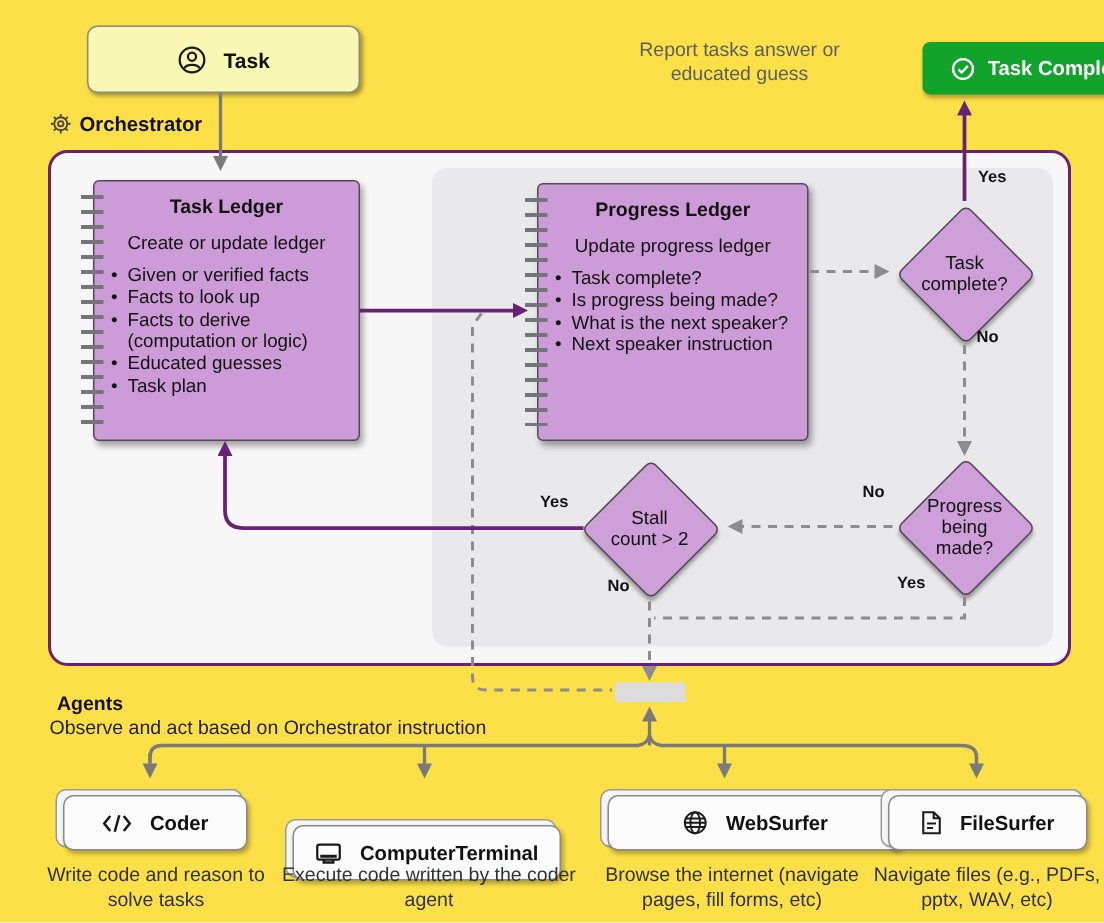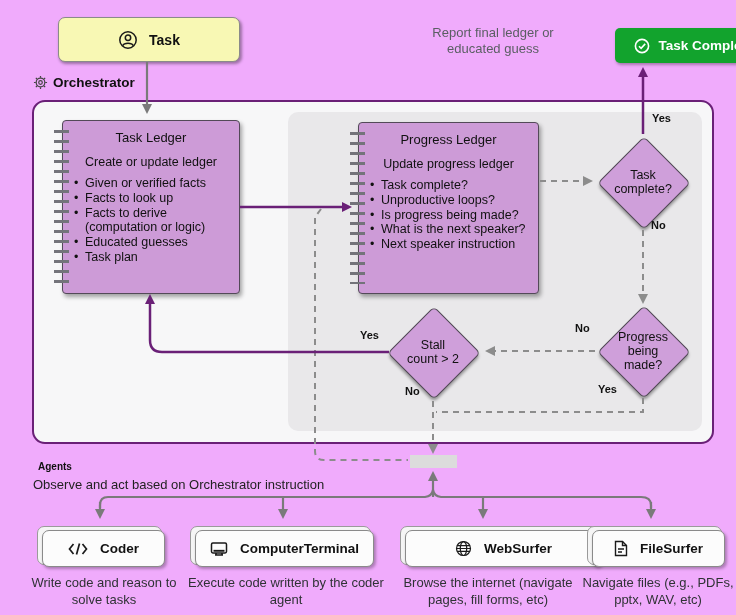--- a/index.html
+++ b/index.html
@@ -1,17 +1,17 @@
 <!DOCTYPE html>
 <html><head>
 <meta charset="utf-8">
 <style>
   html,body{margin:0;padding:0;background:#ffffff;}
   .stage{
-    position:relative;width:736px;height:615px;background:#f0abfc;
+    position:relative;width:736px;height:615px;background:#fde047;
     font-family:"Liberation Sans","DejaVu Sans",sans-serif;color:#111;overflow:hidden;
   }
   .abs{position:absolute;}
 
   
   .task-box{
     left:58px;top:17px;width:180px;height:43px;background:#f8f8b4;
     border:1.6px solid #8a8a8a;border-radius:7px;box-shadow:1.5px 2px 3px rgba(0,0,0,.35);
     display:flex;align-items:center;justify-content:center;gap:11px;z-index:4;
   }
@@ -36,42 +36,42 @@
   .outer-box{left:32px;top:100px;width:678px;height:340px;background:#f7f7f8;
     border:2.2px solid #6a2077;border-radius:13px;z-index:1;}
   .inner-box{left:288px;top:112px;width:414px;height:319px;background:#e9e8ea;
     border-radius:10px;z-index:1;}
 
   
   .ledger{background:#cd9bd7;border:1.5px solid #534a58;border-radius:4px;
     box-shadow:2px 3px 4px rgba(0,0,0,.35);z-index:3;}
   .ledger .rings{position:absolute;left:-9px;top:9px;bottom:9px;width:15px;
     background:repeating-linear-gradient(to bottom,#73737a 0 3px,transparent 3px 10px);}
-  .ledger .title{font-weight:normal;font-size:13px;text-align:center;margin-top:9px;}
+  .ledger .title{font-weight:bold;font-size:13px;text-align:center;margin-top:9px;}
   .ledger .subtitle{font-size:12.5px;text-align:center;margin-top:10px;}
   .ledger ul{margin:7px 0 0 0;padding:0 4px 0 10px;list-style:none;}
   .ledger li{font-size:12.5px;line-height:1.18;padding-left:12px;position:relative;}
   .ledger li::before{content:"\2022";position:absolute;left:1px;}
   .task-ledger{left:62px;top:120px;width:176px;height:172px;}
   .progress-ledger{left:358px;top:122px;width:179px;height:170px;}
 
   
   .diamond{width:64px;height:64px;transform:rotate(45deg);background:#cf9fda;
     border:1.5px solid #4e4653;border-radius:5px;box-shadow:2px 2px 3px rgba(0,0,0,.35);z-index:2;}
   .diamond-label{z-index:3;text-align:center;font-size:12.5px;line-height:1.12;
     transform:translate(-50%,-50%);}
 
   
   .edge-label{font-weight:bold;font-size:11px;z-index:6;}
 
   
   .hub-rect{left:410px;top:455px;width:47px;height:13px;background:#dcdcdc;z-index:2;}
 
   
-  .agents-heading{left:38px;top:461px;font-weight:bold;font-size:10px;z-index:4;}
+  .agents-heading{left:38px;top:461px;font-weight:bold;font-size:13px;z-index:4;}
   .agents-subheading{left:33px;top:477px;font-size:13px;color:#222;z-index:4;}
   .agent-card{z-index:4;}
   .agent-card .back{position:absolute;left:-5px;top:-4px;width:100%;height:100%;
     background:#f5f5f5;border:1.5px solid #9a9a9a;border-radius:7px;}
   .agent-card .front{position:relative;width:100%;height:100%;background:#fcfcfc;
     border:1.5px solid #8a8a8a;border-radius:7px;display:flex;align-items:center;
     justify-content:center;gap:12px;box-shadow:1.5px 2px 3px rgba(0,0,0,.28);box-sizing:border-box;}
   .agent-card .name{font-weight:bold;font-size:13.5px;}
   .agent-desc{font-size:13px;line-height:1.28;text-align:center;color:#2f3235;z-index:4;}
 
@@ -101,21 +101,21 @@
     <span class="icon">
       <svg width="15" height="15" viewBox="0 0 16 16" fill="none" stroke="#444" stroke-width="1.3">
         <circle cx="8" cy="8" r="4.6"></circle>
         <circle cx="8" cy="8" r="1.9"></circle>
         <path d="M8,1 V3 M8,13 V15 M1,8 H3 M13,8 H15 M3.05,3.05 L4.5,4.5 M11.5,11.5 L12.95,12.95 M12.95,3.05 L11.5,4.5 M4.5,11.5 L3.05,12.95"></path>
       </svg>
     </span>
     <span class="label">Orchestrator</span>
   </div>
 
-  <div class="abs report-text">Report final ledger or educated guess</div>
+  <div class="abs report-text">Report tasks answer or educated guess</div>
   <div class="abs complete-btn">
     <span class="icon">
       <svg width="16" height="16" viewBox="0 0 16 16" fill="none" stroke="#fff" stroke-width="1.6">
         <circle cx="8" cy="8" r="6.6"></circle>
         <path d="M5,8.3 L7.1,10.4 L11.2,5.9"></path>
       </svg>
     </span>
     <span class="label">Task Complete!</span>
   </div>
 
@@ -131,21 +131,20 @@
       <li>Task plan</li>
     </ul>
   </div>
 
   <div class="abs ledger progress-ledger">
     <div class="rings"></div>
     <div class="title">Progress Ledger</div>
     <div class="subtitle">Update progress ledger</div>
     <ul>
       <li>Task complete?</li>
-      <li>Unproductive loops?</li>
       <li>Is progress being made?</li>
       <li>What is the next speaker?</li>
       <li>Next speaker instruction</li>
     </ul>
   </div>
 
   <div class="abs diamond" style="left:611px;top:150px;"></div>
   <div class="abs diamond-label" style="left:643px;top:182px;width:76px;">Task complete?</div>
 
   <div class="abs diamond" style="left:611px;top:319px;"></div>
@@ -173,21 +172,21 @@
         <svg width="20" height="14" viewBox="0 0 20 14" fill="none" stroke="#1a1a1a" stroke-width="1.7">
           <path d="M5.5,2 L1.5,7 L5.5,12"></path>
           <path d="M14.5,2 L18.5,7 L14.5,12"></path>
           <path d="M11.5,1.5 L8.5,12.5"></path>
         </svg>
       </span>
       <span class="name">Coder</span>
     </div>
   </div>
 
-  <div class="abs agent-card" style="left:195px;top:530px;width:179px;height:37px;">
+  <div class="abs agent-card" style="left:195px;top:550px;width:179px;height:37px;">
     <div class="back"></div>
     <div class="front">
       <span class="icon">
         <svg width="18" height="16" viewBox="0 0 18 16" fill="none" stroke="#1a1a1a" stroke-width="1.5">
           <rect x="1.5" y="2" width="15" height="10" rx="1.4"></rect>
           <path d="M6,12 L6,14 M12,12 L12,14 M5,14 L13,14" stroke-width="1.6"></path>
           <path d="M3.5,9.8 H14.5" stroke-width="1.9"></path>
         </svg>
       </span>
       <span class="name">ComputerTerminal</span>

